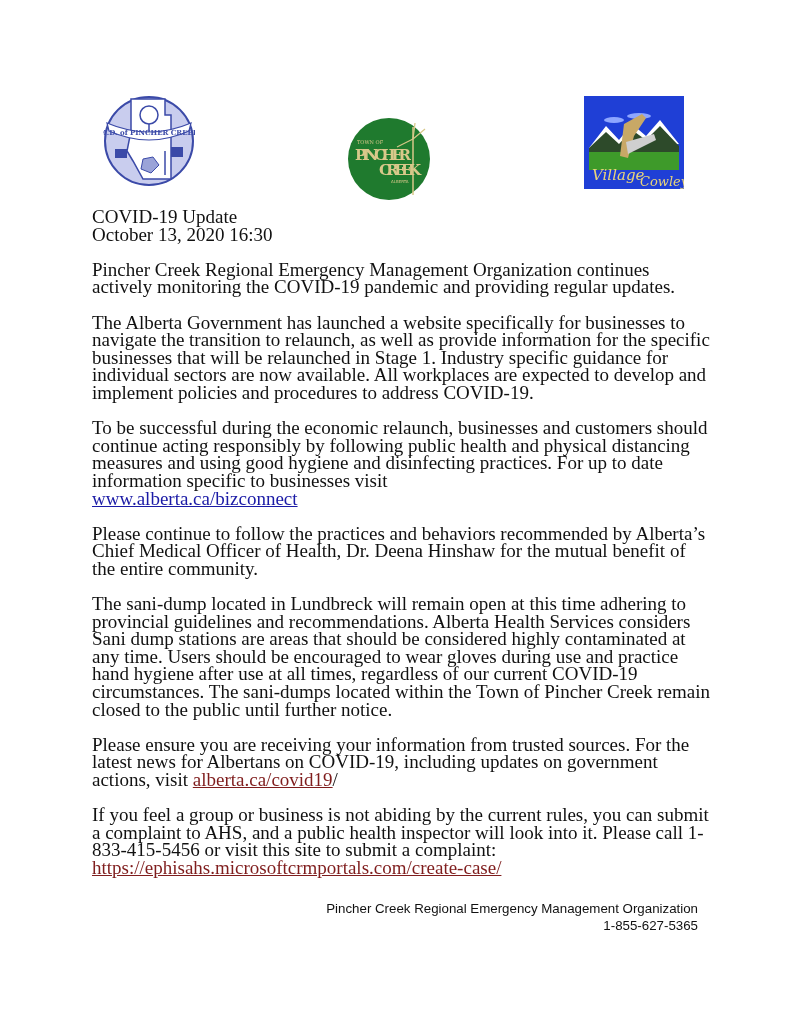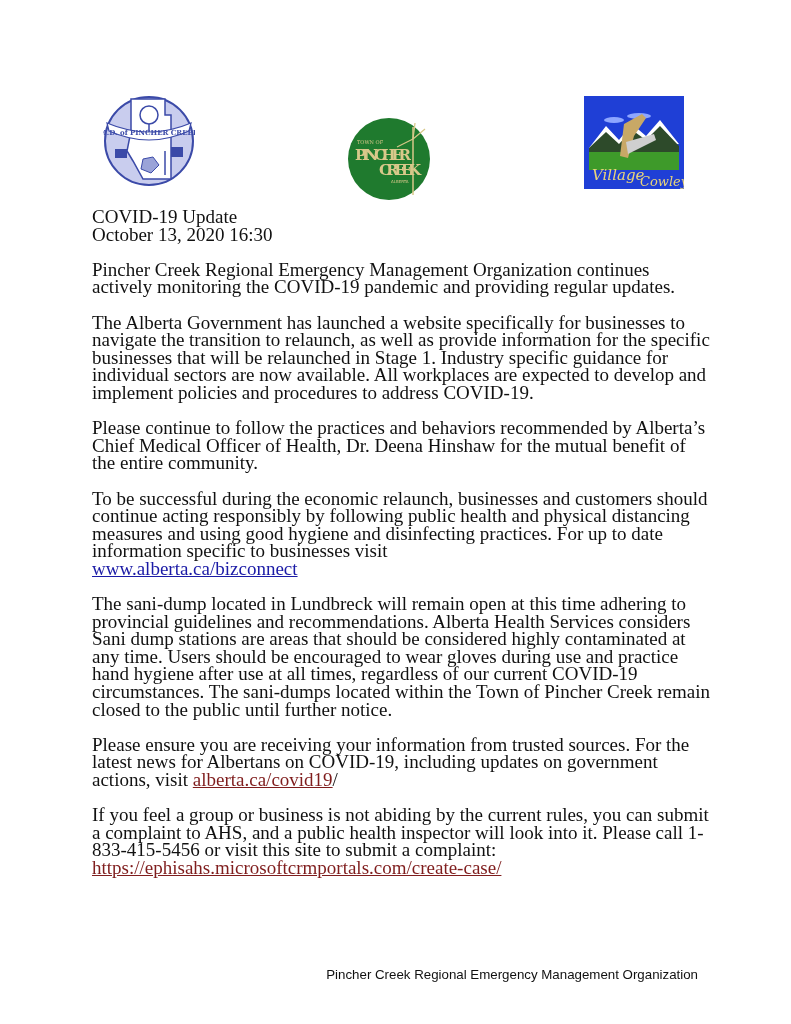--- a/index.html
+++ b/index.html
@@ -8,21 +8,21 @@
   .logo { position:absolute; }
   #logo-md { left:103px; top:91px; width:92px; height:96px; }
   #logo-town { left:347px; top:117px; width:84px; height:84px; }
   #logo-cowley { left:584px; top:96px; width:100px; height:74px; }
   .content { position:absolute; left:92px; top:208px; width:620px;
              font-size:19px; line-height:17.6px; }
   .content p { margin:0 0 17.6px 0; }
   .content p.hdr { margin-bottom:17.6px; }
   a.link { color:#7f1d1d; text-decoration:underline; }
   a.link-plain { color:#1a1aa6; text-decoration:underline; }
-  .footer { position:absolute; right:93px; top:966px; text-align:right;
+  .footer { position:absolute; right:93px; top:900px; text-align:right;
             font-family:"Liberation Sans", sans-serif; font-size:13.3px; line-height:17px; color:#111; }
 </style>
 </head>
 <body>
 
 <div class="logo" id="logo-md">
   <svg width="92" height="96" viewBox="0 0 92 96">
     <circle cx="46" cy="50" r="44" fill="#c9cdee" stroke="#3b4aa8" stroke-width="2"></circle>
     <polygon points="28,8 62,8 62,24 68,24 68,88 40,88 30,70 24,60 28,40" fill="#ffffff" stroke="#3b4aa8" stroke-width="1.5"></polygon>
     <circle cx="46" cy="24" r="9" fill="none" stroke="#3b4aa8" stroke-width="1.5"></circle>
@@ -65,31 +65,32 @@
   </svg>
 </div>
 
 <div class="content">
   <p class="hdr">
     <span>COVID-19 Update</span><br>
     <span>October 13, 2020 16:30</span>
   </p>
   <p>Pincher Creek Regional Emergency Management Organization continues actively monitoring the COVID-19 pandemic and providing regular updates.</p>
   <p>The Alberta Government has launched a website specifically for businesses to navigate the transition to relaunch, as well as provide information for the specific businesses that will be relaunched in Stage 1.  Industry specific guidance for individual sectors are now available.  All workplaces are expected to develop and implement policies and procedures to address COVID-19.</p>
-  <p>Please continue to follow the practices and behaviors recommended by Alberta’s Chief Medical Officer of Health, Dr. Deena Hinshaw for the mutual benefit of the entire community.</p>
   <p>
     <span>To be successful during the economic relaunch, businesses and customers should continue acting responsibly by following public health and physical distancing measures and using good hygiene and disinfecting practices.  For up to date information specific to businesses visit</span><br>
     <a class="link-plain" href="#">www.alberta.ca/bizconnect</a>
   </p>
+  <p>Please continue to follow the practices and behaviors recommended by Alberta’s Chief Medical Officer of Health, Dr. Deena Hinshaw for the mutual benefit of the entire community.</p>
   <p>The sani-dump located in Lundbreck will remain open at this time adhering to provincial guidelines and recommendations.  Alberta Health Services considers Sani dump stations are areas that should be considered highly contaminated at any time.  Users should be encouraged to wear gloves during use and practice hand hygiene after use at all times, regardless of our current COVID-19 circumstances.  The sani-dumps located within the Town of Pincher Creek remain closed to the public until further notice.</p>
   <p>
     <span>Please ensure you are receiving your information from trusted sources. For the latest news for Albertans on COVID-19, including updates on government actions, visit</span>
     <a class="link" href="#">alberta.ca/covid19</a><span>/</span>
   </p>
   <p>
     <span>If you feel a group or business is not abiding by the current rules, you can submit a complaint to AHS, and a public health inspector will look into it. Please call 1-833-415-5456 or visit this site to submit a complaint:</span>
     <a class="link" href="#">https://ephisahs.microsoftcrmportals.com/create-case/</a>
   </p>
 </div>
 
 <div class="footer">
   <div>Pincher Creek Regional Emergency Management Organization</div>
+  <div>1-855-627-5365</div>
 </div>
 
 </body></html>

